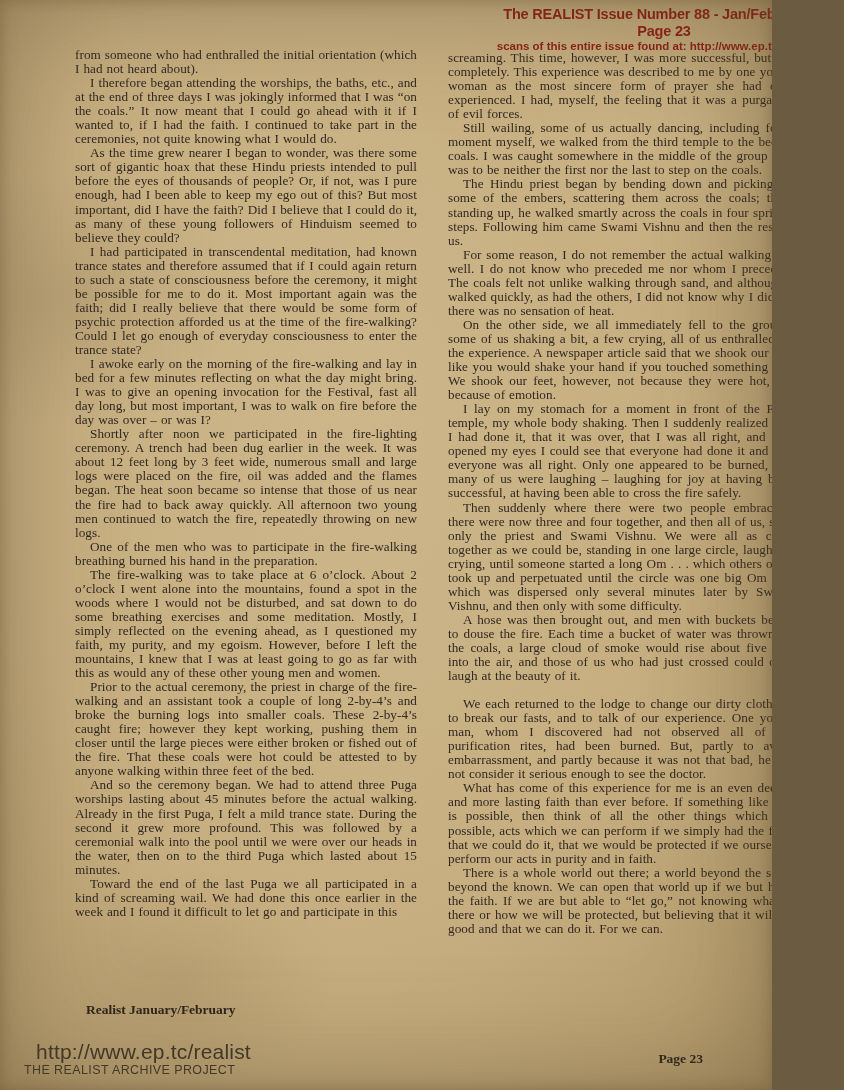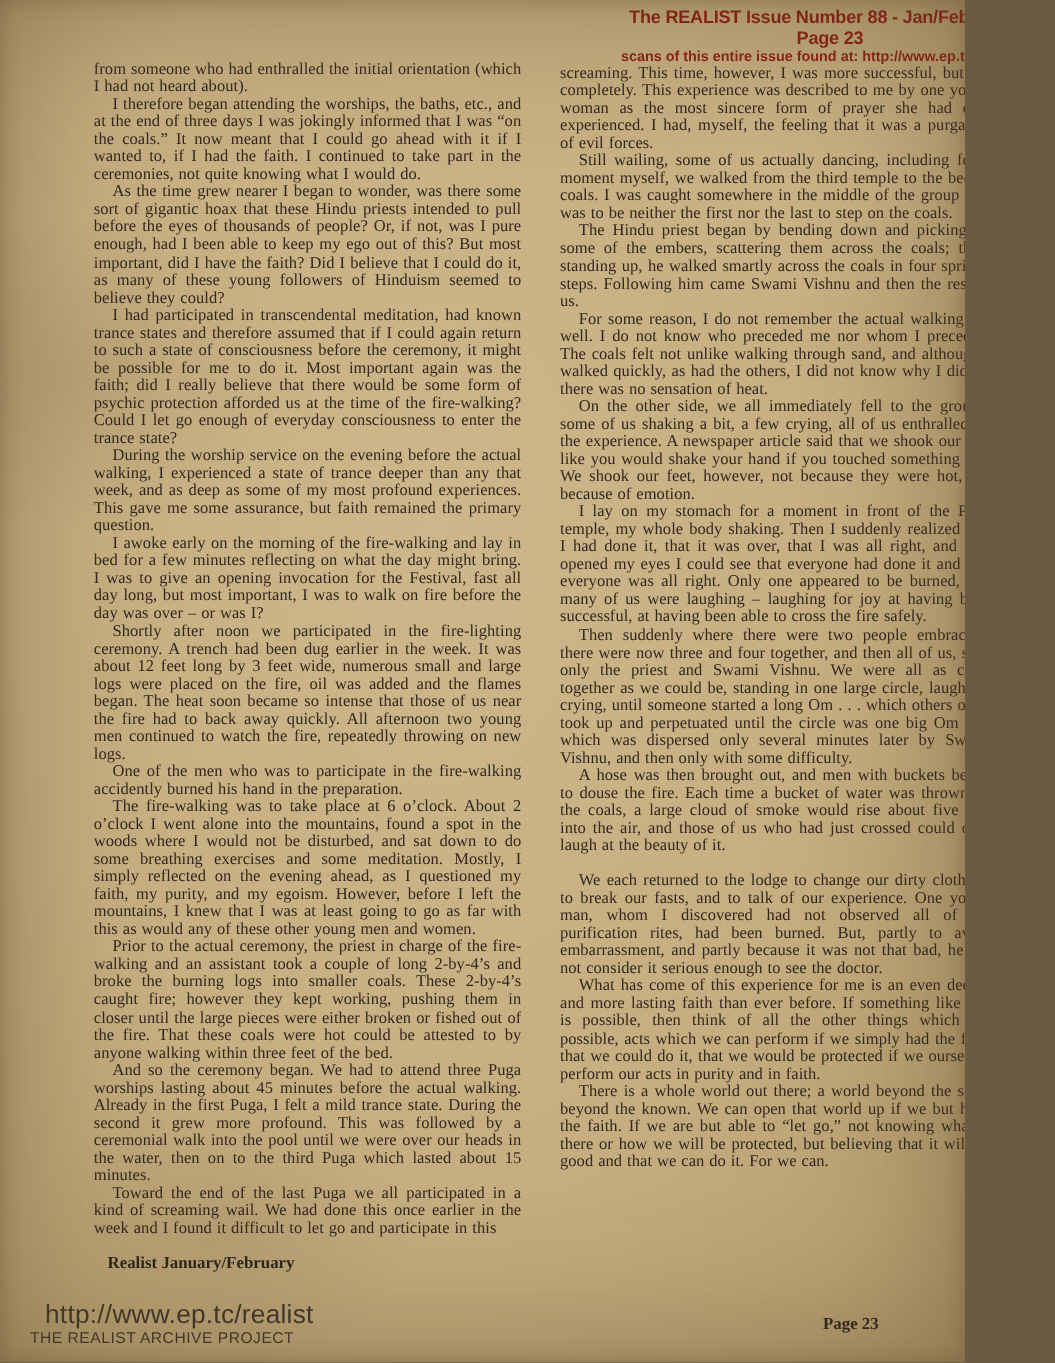--- a/index.html
+++ b/index.html
@@ -49,24 +49,23 @@
   <div class="scan-header">
     <div class="l1">The REALIST Issue Number 88 - Jan/Febr 1971 - Page 23</div>
     <div class="l2">scans of this entire issue found at: http://www.ep.tc/realist/88</div>
   </div>
 
   <div class="col left">
       <p class="noindent">from someone who had enthralled the initial orientation (which I had not heard about).</p>
       <p class="">I therefore began attending the worships, the baths, etc., and at the end of three days I was jokingly informed that I was “on the coals.” It now meant that I could go ahead with it if I wanted to, if I had the faith. I continued to take part in the ceremonies, not quite knowing what I would do.</p>
       <p class="">As the time grew nearer I began to wonder, was there some sort of gigantic hoax that these Hindu priests intended to pull before the eyes of thousands of people? Or, if not, was I pure enough, had I been able to keep my ego out of this? But most important, did I have the faith? Did I believe that I could do it, as many of these young followers of Hinduism seemed to believe they could?</p>
       <p class="">I had participated in transcendental meditation, had known trance states and therefore assumed that if I could again return to such a state of consciousness before the ceremony, it might be possible for me to do it. Most important again was the faith; did I really believe that there would be some form of psychic protection afforded us at the time of the fire-walking? Could I let go enough of everyday consciousness to enter the trance state?</p>
-      <p class="">During the worship service on the evening before the actual walking, I experienced a state of trance deeper than any that week, and as deep as some of my most profound experiences. This gave me some assurance, but faith remained the primary question.</p>
       <p class="">I awoke early on the morning of the fire-walking and lay in bed for a few minutes reflecting on what the day might bring. I was to give an opening invocation for the Festival, fast all day long, but most important, I was to walk on fire before the day was over – or was I?</p>
       <p class="">Shortly after noon we participated in the fire-lighting ceremony. A trench had been dug earlier in the week. It was about 12 feet long by 3 feet wide, numerous small and large logs were placed on the fire, oil was added and the flames began. The heat soon became so intense that those of us near the fire had to back away quickly. All afternoon two young men continued to watch the fire, repeatedly throwing on new logs.</p>
-      <p class="">One of the men who was to participate in the fire-walking accidently burned his hand in the preparation.</p>
+      <p class="">One of the men who was to participate in the fire-walking breathing burned his hand in the preparation.</p>
       <p class="">The fire-walking was to take place at 6 o’clock. About 2 o’clock I went alone into the mountains, found a spot in the woods where I would not be disturbed, and sat down to do some breathing exercises and some meditation. Mostly, I simply reflected on the evening ahead, as I questioned my faith, my purity, and my egoism. However, before I left the mountains, I knew that I was at least going to go as far with this as would any of these other young men and women.</p>
       <p class="">Prior to the actual ceremony, the priest in charge of the fire-walking and an assistant took a couple of long 2-by-4’s and broke the burning logs into smaller coals. These 2-by-4’s caught fire; however they kept working, pushing them in closer until the large pieces were either broken or fished out of the fire. That these coals were hot could be attested to by anyone walking within three feet of the bed.</p>
       <p class="">And so the ceremony began. We had to attend three Puga worships lasting about 45 minutes before the actual walking. Already in the first Puga, I felt a mild trance state. During the second it grew more profound. This was followed by a ceremonial walk into the pool until we were over our heads in the water, then on to the third Puga which lasted about 15 minutes.</p>
       <p class="">Toward the end of the last Puga we all participated in a kind of screaming wail. We had done this once earlier in the week and I found it difficult to let go and participate in this</p>
     </div>
   <div class="col right">
       <p class="noindent">screaming. This time, however, I was more successful, but not completely. This experience was described to me by one young woman as the most sincere form of prayer she had ever experienced. I had, myself, the feeling that it was a purgation of evil forces.</p>
       <p class="">Still wailing, some of us actually dancing, including for a moment myself, we walked from the third temple to the bed of coals. I was caught somewhere in the middle of the group so I was to be neither the first nor the last to step on the coals.</p>
       <p class="">The Hindu priest began by bending down and picking up some of the embers, scattering them across the coals; then, standing up, he walked smartly across the coals in four springy steps. Following him came Swami Vishnu and then the rest of us.</p>
       <p class="">For some reason, I do not remember the actual walking too well. I do not know who preceded me nor whom I preceded. The coals felt not unlike walking through sand, and although I walked quickly, as had the others, I did not know why I did, as there was no sensation of heat.</p>

